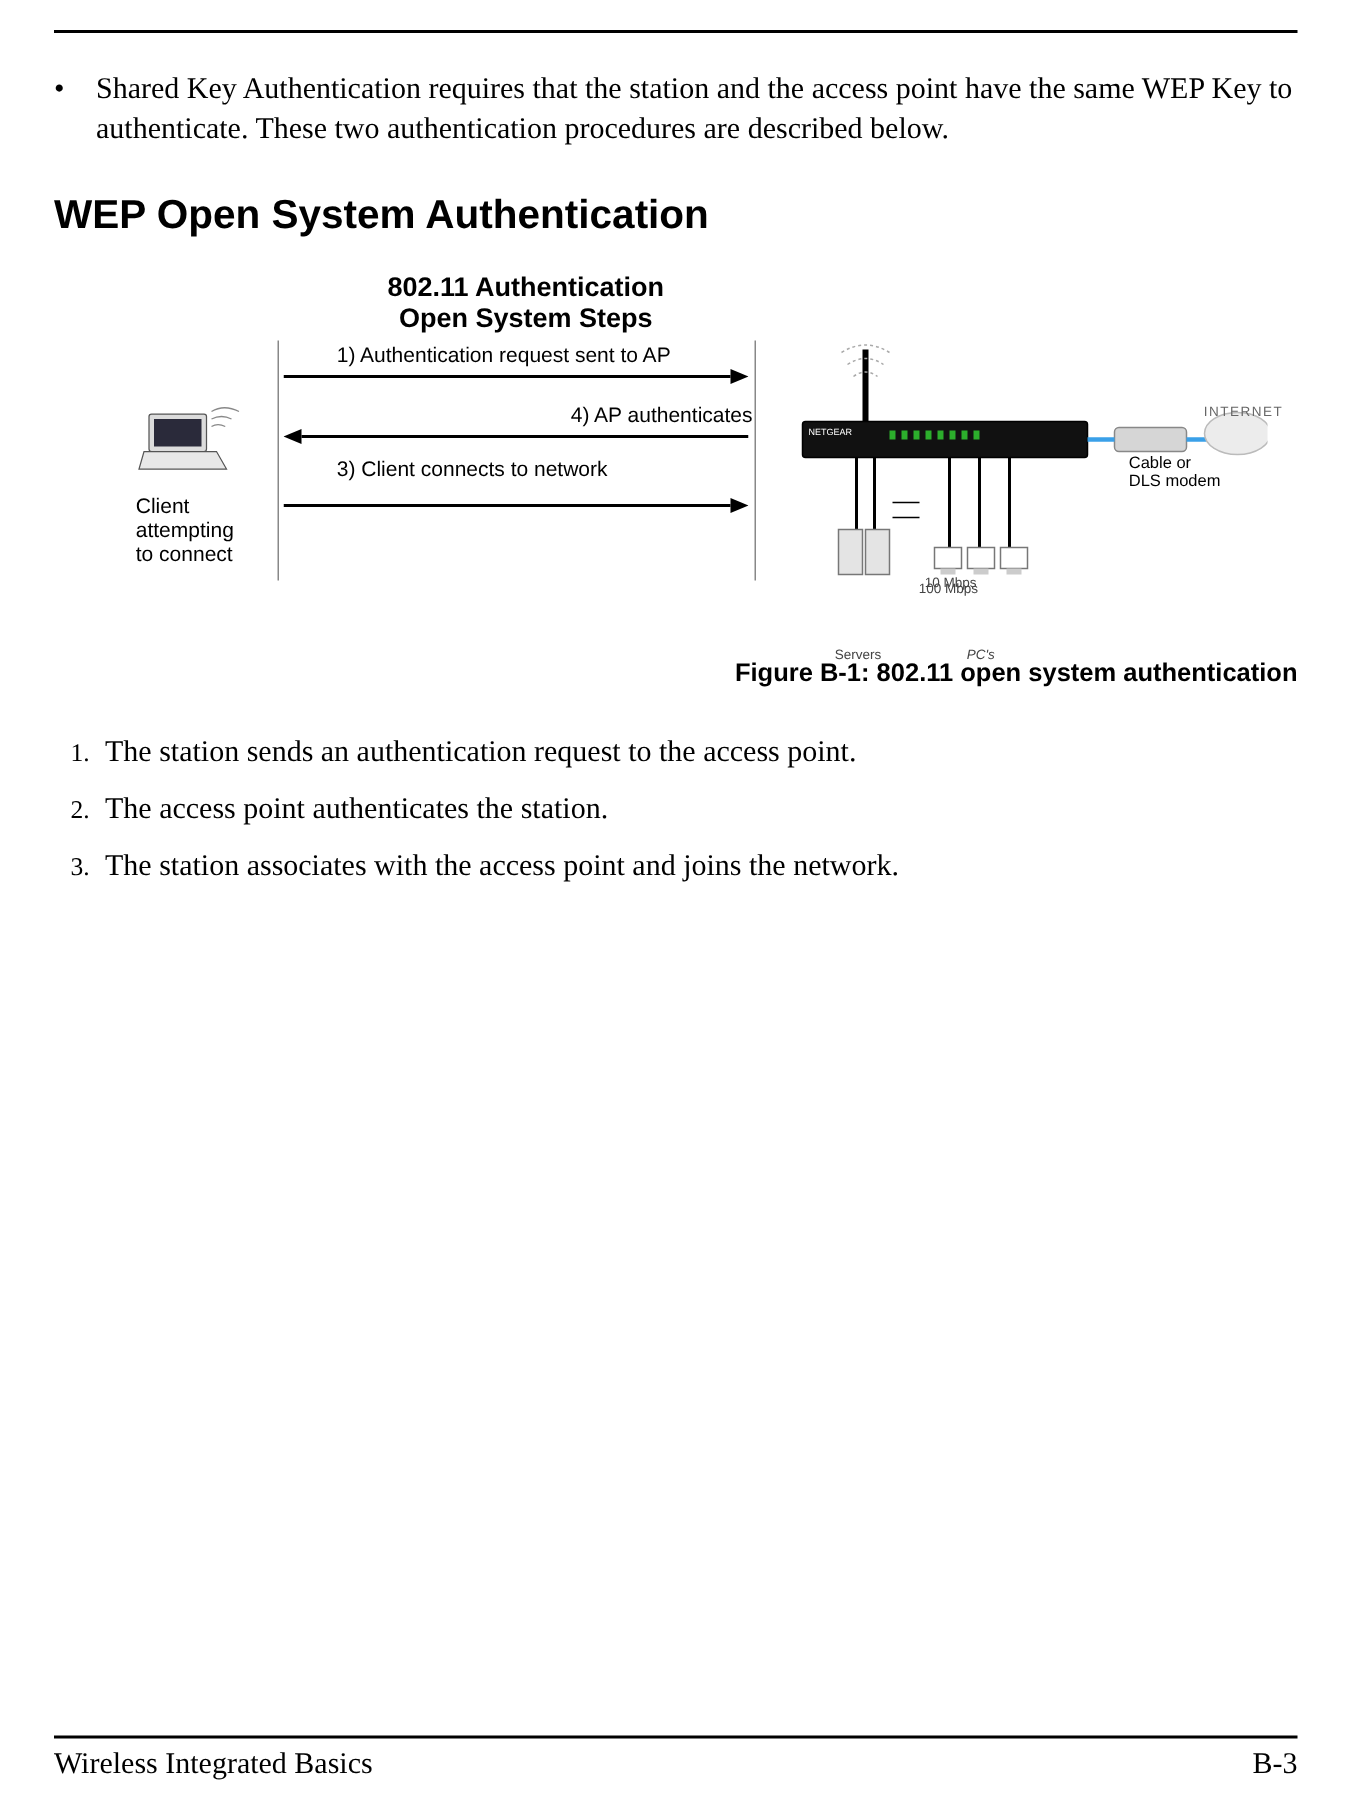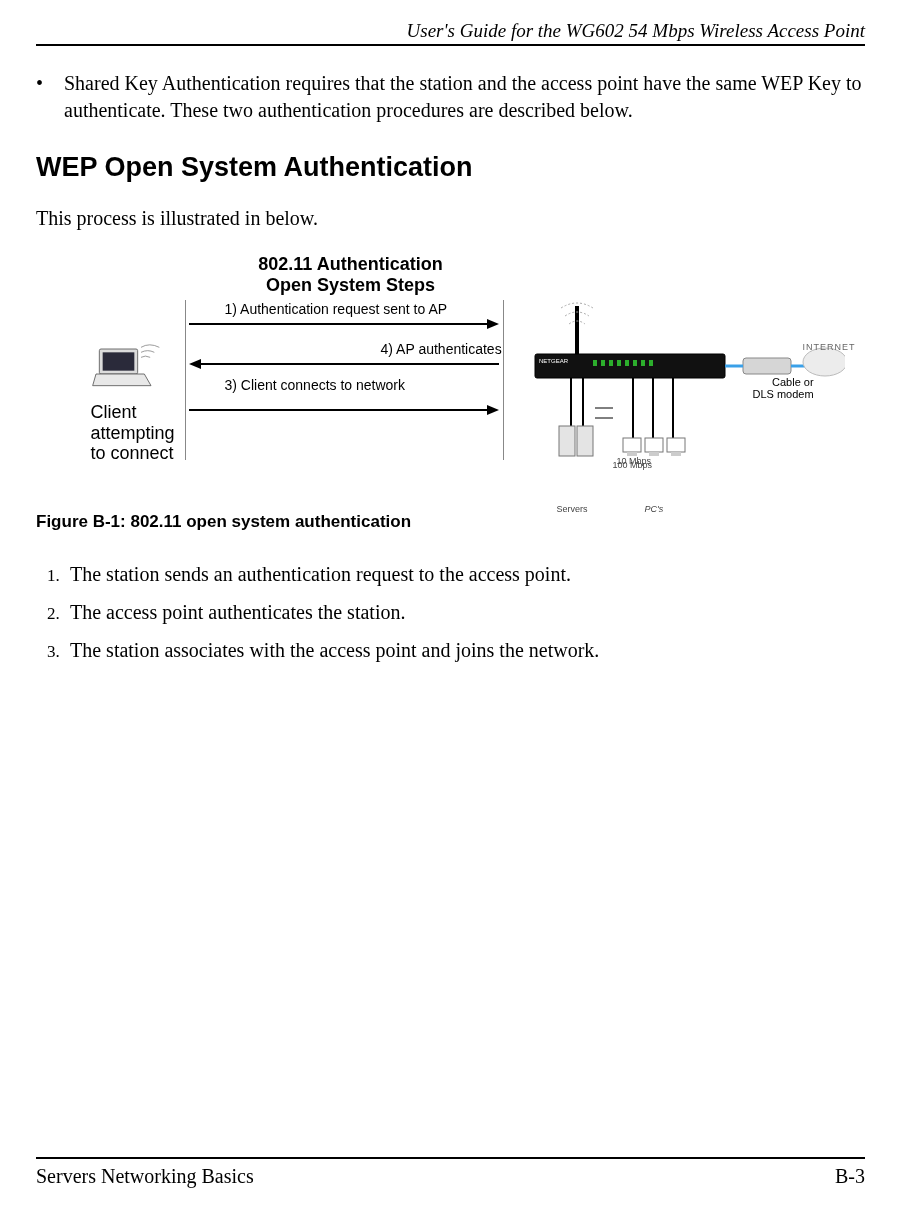--- a/index.html
+++ b/index.html
@@ -84,21 +84,21 @@
       position: absolute;
       left: 50px;
       top: 90px;
       width: 70px;
       height: 50px;
     }
     .client-caption {
       position: absolute;
       left: 50px;
       top: 148px;
-      font-size: 18px;
+      font-size: 14px;
       line-height: 1.15;
     }
     .arrow-right, .arrow-left {
       position: absolute;
       height: 12px;
     }
     .arrow-right svg, .arrow-left svg { display: block; }
     .router-area {
       position: absolute;
       left: 474px;
@@ -112,36 +112,36 @@
       top: 8px;
       font-size: 14px;
       line-height: 1.15;
     }
     .modem-caption {
       position: absolute;
       left: 238px;
       top: 76px;
       font-size: 11px;
       line-height: 1.1;
-      text-align: right;
     }
     .internet-badge {
       position: absolute;
       left: 288px;
       top: 42px;
       font-size: 9px;
       letter-spacing: 1px;
       color: #666;
       text-align: center;
     }
     .figure-caption {
       font-family: Arial, Helvetica, sans-serif;
       font-weight: bold;
       font-size: 17px;
       margin: 0 0 28px 0;
+      text-align: right;
     }
     ol.steps {
       font-size: 20px;
       line-height: 1.4;
       padding-left: 28px;
       margin: 0;
     }
     ol.steps li {
       padding-left: 6px;
       margin-bottom: 10px;
@@ -169,31 +169,29 @@
       position: absolute;
       font-family: Arial, Helvetica, sans-serif;
       font-size: 9px;
       color: #444;
     }
   </style>
 </head>
 <body>
 
 <div class="page">
-  <div class="running-header">User's Guide for the WG602 54 Mbps Wireless Access Point</div>
   <hr class="rule">
 
   <div class="bullet-row">
     <div class="bullet-mark">•</div>
     <div>Shared Key Authentication requires that the station and the access point have the same WEP Key to authenticate. These two authentication procedures are described below.</div>
   </div>
 
   <h2 class="h2">WEP Open System Authentication</h2>
 
-  <p class="para">This process is illustrated in below.</p>
 
   <div class="figure">
     <div class="fig-title">
       <span>802.11 Authentication</span><br>
       <span>Open System Steps</span>
     </div>
 
     <div class="divider left"></div>
     <div class="divider right"></div>
 
@@ -310,16 +308,16 @@
   <ol class="steps">
     <li>The station sends an authentication request to the access point.</li>
     <li>The access point authenticates the station.</li>
     <li>The station associates with the access point and joins the network.</li>
   </ol>
 </div>
 
 <div class="footer">
   <hr class="footer-rule">
   <div class="footer-row">
-    <span>Servers Networking Basics</span>
+    <span>Wireless Integrated Basics</span>
     <span>B-3</span>
   </div>
 </div>
 
 </body></html>

